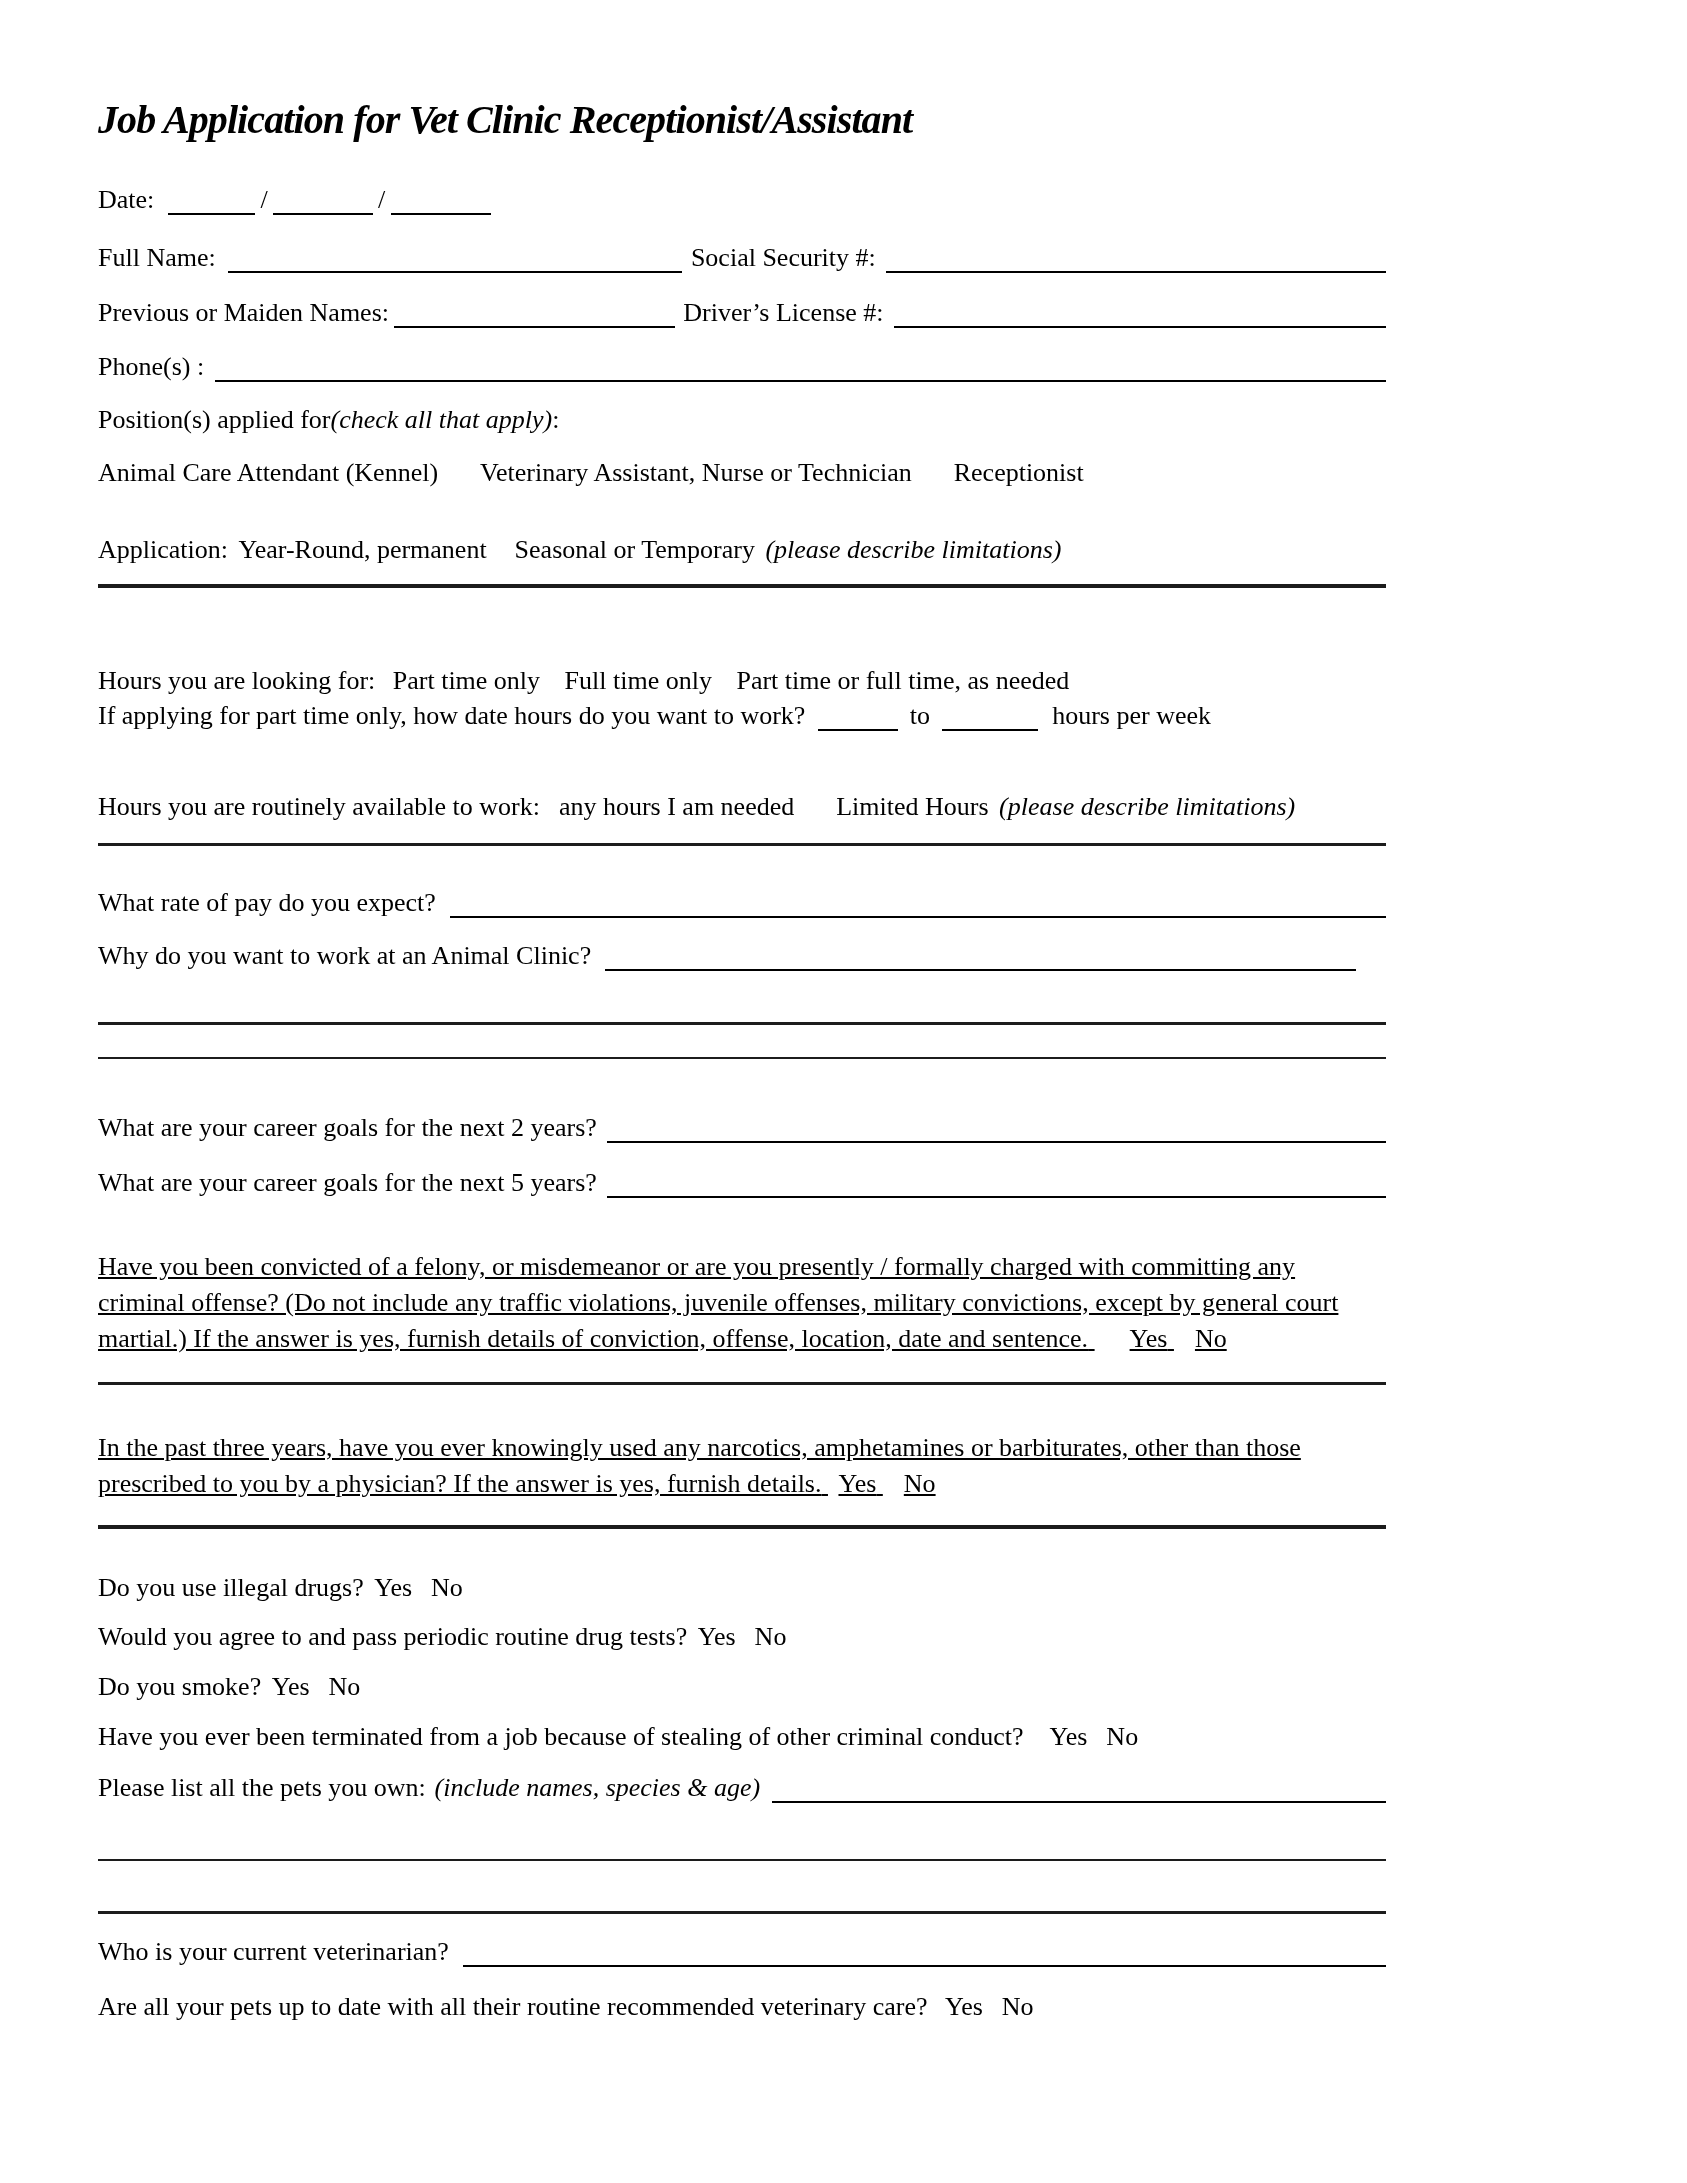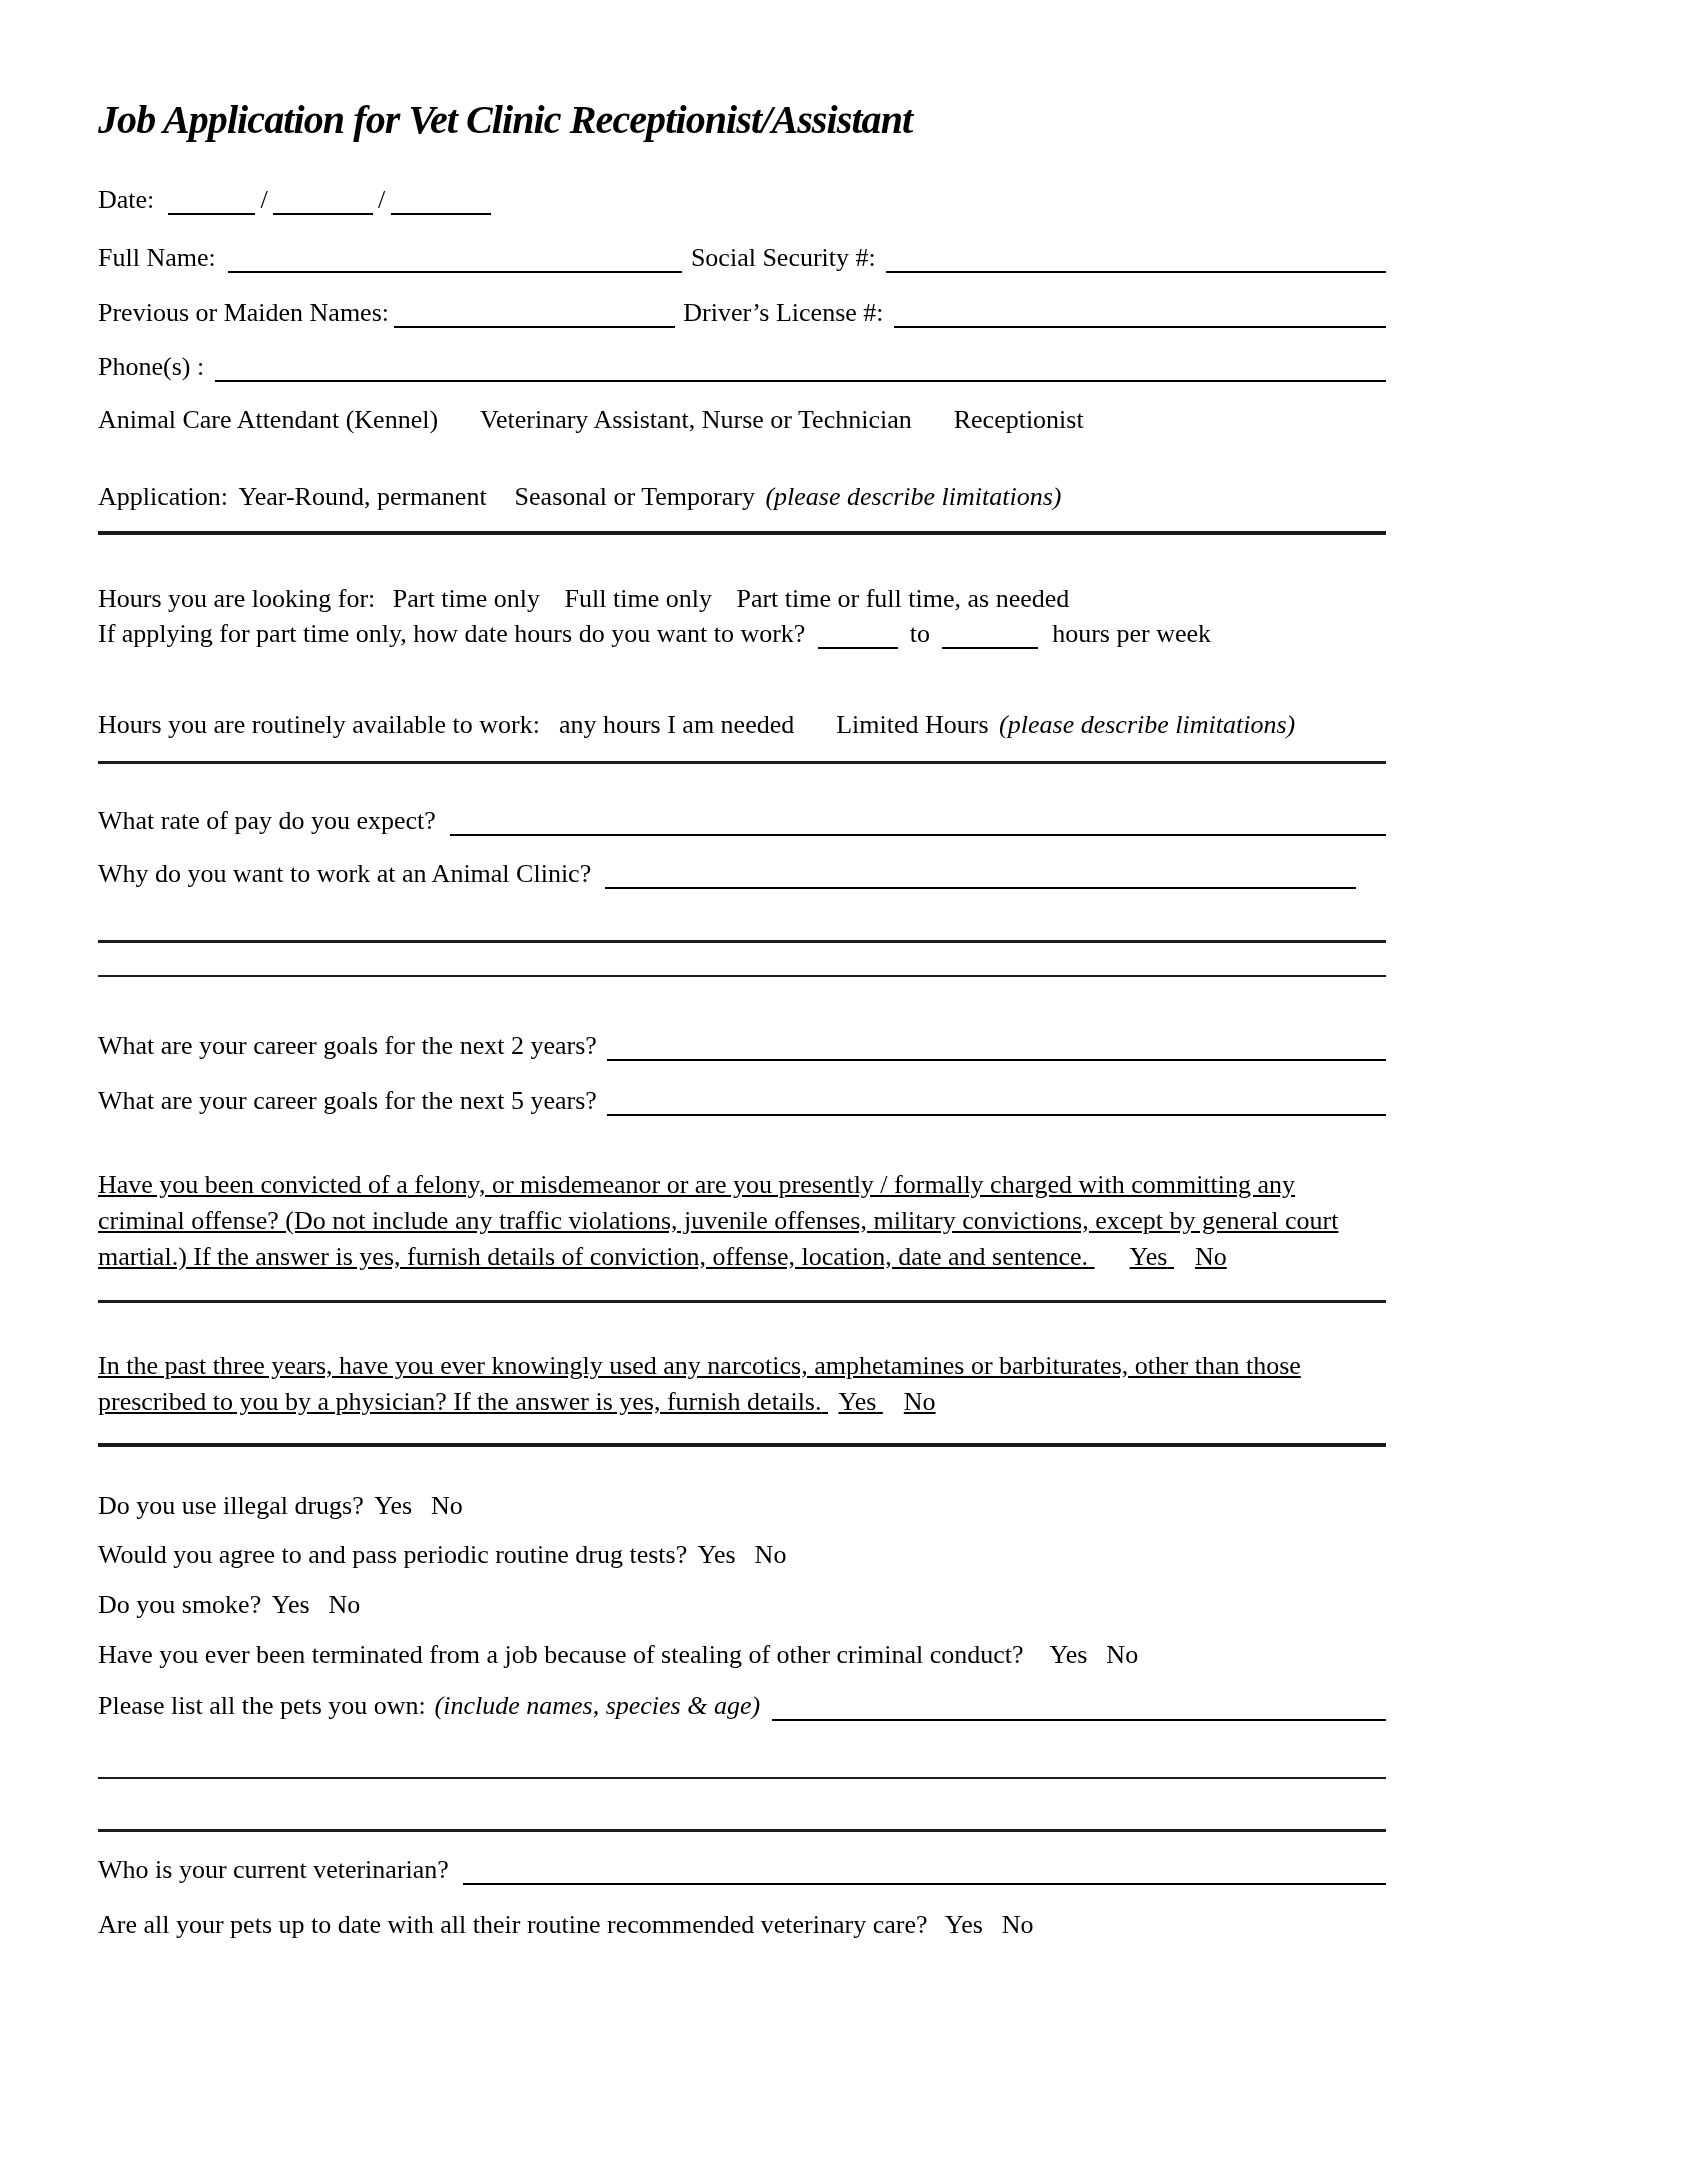--- a/index.html
+++ b/index.html
@@ -62,34 +62,39 @@
     <span class="blank grow ml12" style="flex-grow:1"></span>
   </div>
 
 
   <div class="row" style="margin-top:24.5px">
     <span class="lbl">Phone(s) :</span>
     <span class="blank grow ml12"></span>
   </div>
 
   <div class="row" style="margin-top:23px">
+    <span class="lbl">Position(s) applied for </span>
+    <span class="lbl ital">(check all that apply)</span>
+    <span class="lbl">:</span>
+  </div>
+  <div class="row" style="margin-top:23px">
     <span class="opt">Animal Care Attendant (Kennel)</span>
     <span class="opt ml48">Veterinary Assistant, Nurse or Technician</span>
     <span class="opt ml48">Receptionist</span>
   </div>
 
   <div class="row" style="margin-top:47px">
     <span class="lbl">Application:</span>
     <span class="opt ml12">Year-Round, permanent</span>
     <span class="opt ml32">Seasonal or Temporary</span>
     <span class="opt ital ml12">(please describe limitations)</span>
   </div>
   <div class="hline" style="margin-top:19px"></div>
 
-  <div class="row" style="margin-top:49px">
+  <div class="row" style="margin-top:78px">
     <span class="lbl">Hours you are looking for:</span>
     <span class="opt ml20">Part time only</span>
     <span class="opt ml28">Full time only</span>
     <span class="opt ml28">Part time or full time, as needed</span>
   </div>
   <div class="row" style="margin-top:5.2px">
     <span class="lbl">If applying for part time only, how date hours do you want to work?</span>
     <span class="blank ml14" style="width:80px"></span>
     <span class="tok ml14">to</span>
     <span class="blank ml14" style="width:96px"></span>

